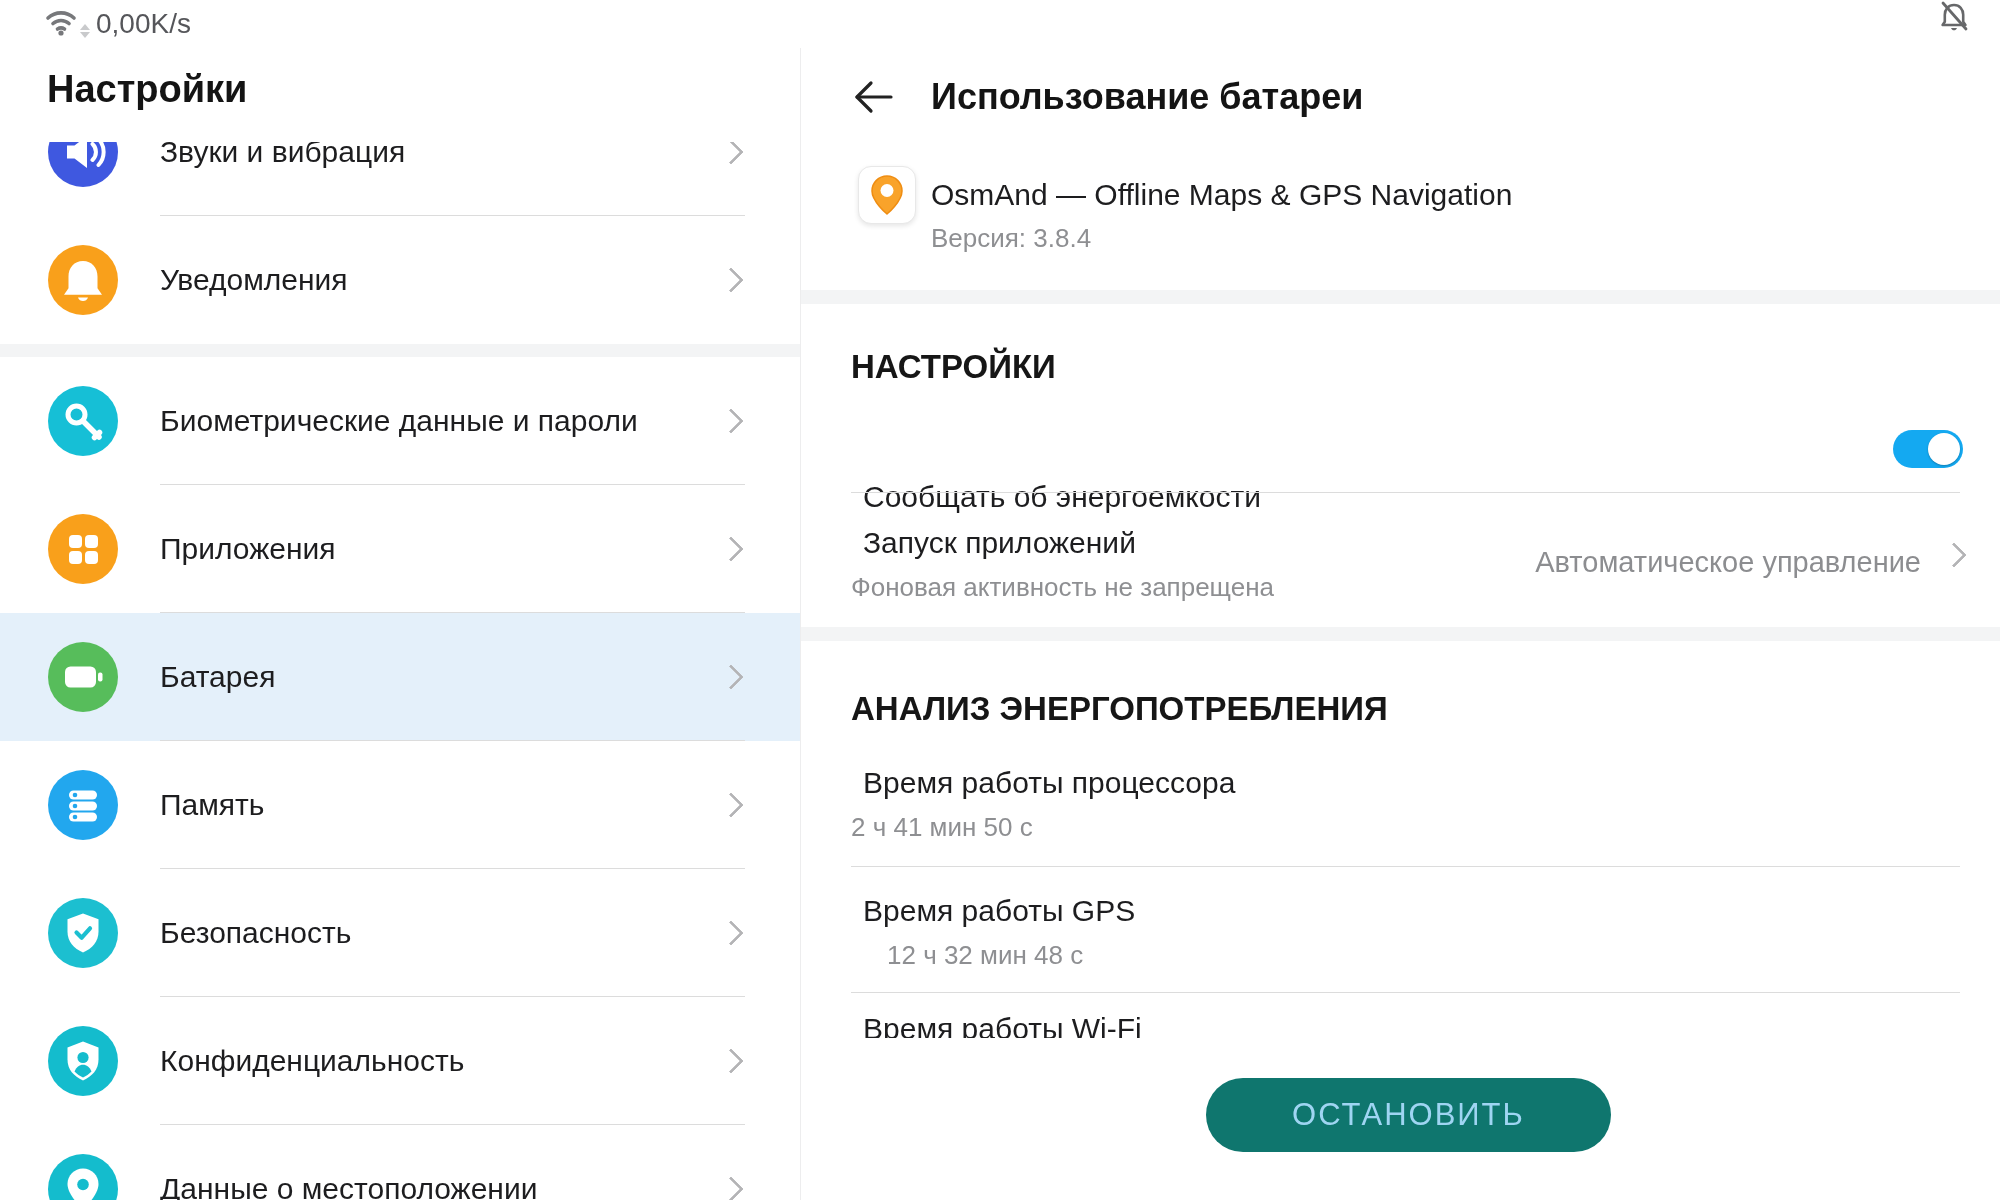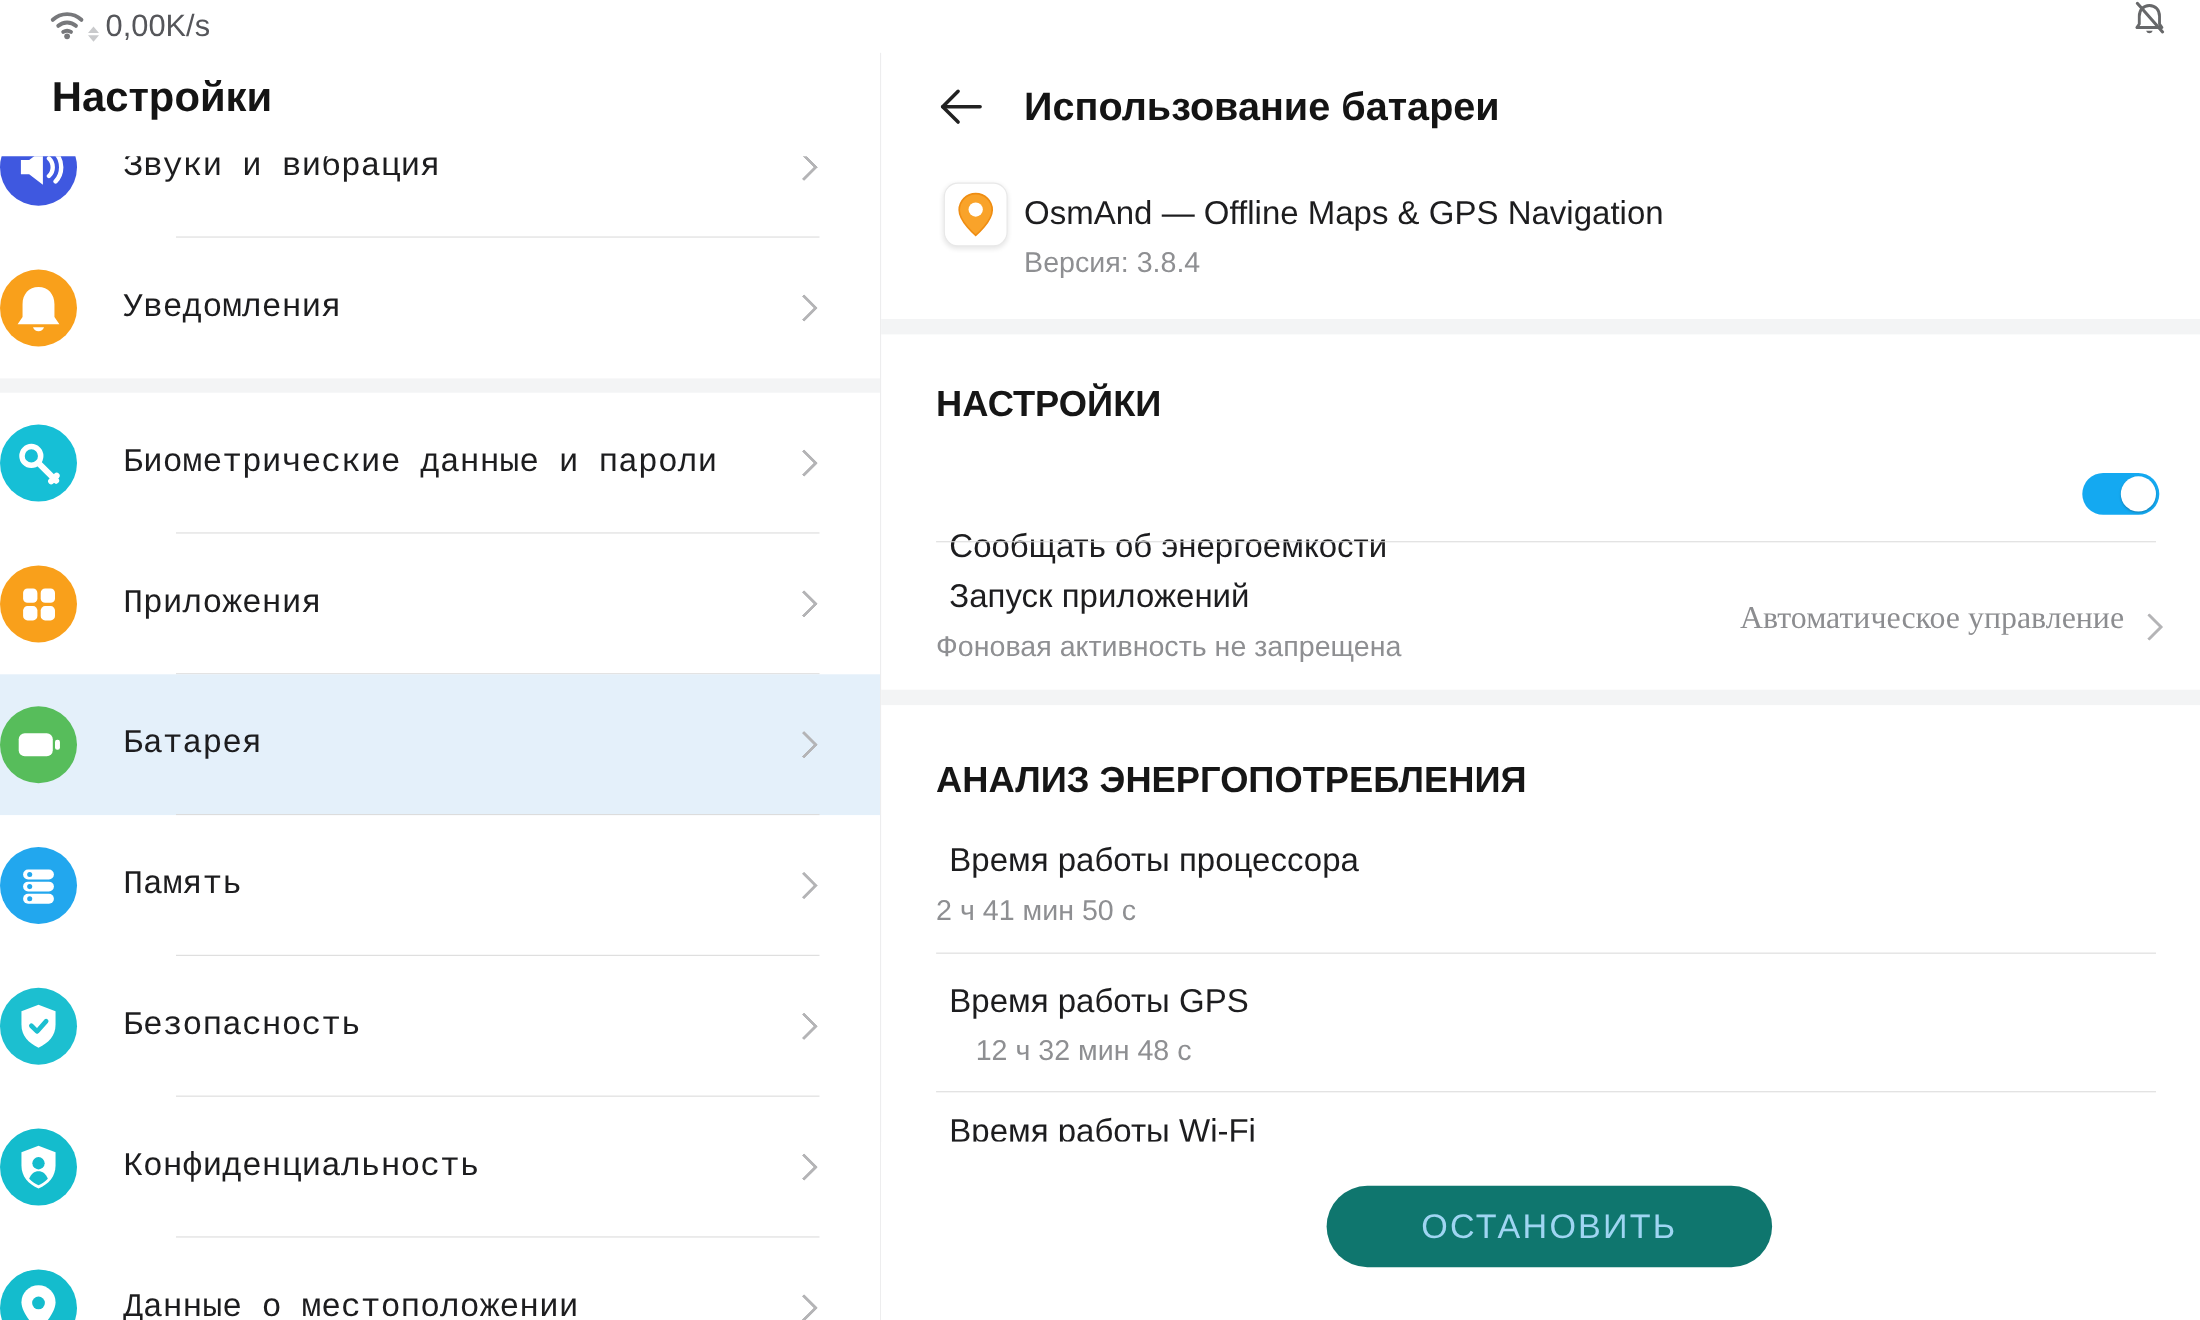--- a/index.html
+++ b/index.html
@@ -20,21 +20,21 @@
   .tri-dn{width:0;height:0;border-left:5px solid transparent;border-right:5px solid transparent;border-top:6px solid #c9cacc;}
   .sb-batt{position:relative;width:38px;height:20px;border:2.5px solid #8e8f91;border-radius:6px;}
   .sb-batt::before{content:"";position:absolute;left:2px;top:2px;bottom:2px;width:10px;background:#9d9ea0;border-radius:2px;}
   .sb-batt::after{content:"";position:absolute;right:-8px;top:4px;width:4px;height:11px;background:#8e8f91;border-radius:2px;}
   .sb-batt svg{position:absolute;left:7px;top:-2px;}
   
   .left-pane{position:absolute;left:0;top:48px;width:800px;bottom:0;background:#fff;}
   .lp-title{position:absolute;left:47px;top:20px;font-size:38px;font-weight:700;color:#141414;}
   .lp-list{position:absolute;left:0;right:0;top:94px;bottom:0;overflow:hidden;}
   .lp-inner{margin-top:-54px;}
-  .lp-row{position:relative;height:128px;display:flex;align-items:center;box-sizing:border-box;font-family:Liberation Mono, monospace;}
+  .lp-row{position:relative;height:128px;display:flex;align-items:center;padding-left:48px;box-sizing:border-box;}
   .lp-row.hasdiv::after{content:"";position:absolute;left:160px;right:55px;bottom:0;height:1px;background:#dcdcdc;}
   .lp-band{height:13px;background:#f3f4f5;}
   .lp-icon{width:70px;height:70px;border-radius:50%;background:currentColor;flex:0 0 auto;
            display:flex;align-items:center;justify-content:center;}
   .lp-label{margin-left:42px;font-size:30px;color:#1d1d1f;}
   .chev{width:15px;height:15px;border-top:3px solid #b4b4b6;border-right:3px solid #b4b4b6;
         transform:rotate(45deg);border-radius:1px;}
   .lp-chev{position:absolute;right:60px;top:50%;margin-top:-9px;}
   
   .right-pane{position:absolute;left:800px;top:48px;right:0;bottom:0;background:#fff;border-left:1px solid #ededee;box-sizing:border-box;}
@@ -47,21 +47,21 @@
   .rp-band{position:absolute;left:0;right:0;height:14px;background:#f3f4f5;}
   .band1{top:242px;}
   .band2{top:579px;}
   .sec-header{position:absolute;left:50px;font-size:33px;font-weight:700;color:#161616;}
   .row-title{position:absolute;left:50px;font-size:30px;color:#1d1d1f;margin-left:12px;}
   .row-sub{position:absolute;left:50px;font-size:26px;color:#8e8f92;}
   .rp-div{position:absolute;left:50px;right:40px;height:1px;background:#dcdcdc;}
   .toggle{position:absolute;right:37px;top:382px;width:70px;height:38px;border-radius:19px;cursor:pointer;}
   .toggle .knob{position:absolute;right:3px;top:3px;width:32px;height:32px;border-radius:50%;background:#fff;
                 box-shadow:0 1px 2px rgba(0,0,0,.25);}
-  .launch-value{position:absolute;right:37px;top:498px;display:flex;align-items:flex-end;gap:14px;font-family:Liberation Serif, serif;}
+  .launch-value{position:absolute;right:37px;top:498px;display:flex;align-items:flex-start;gap:24px;}
   .launch-value .val{font-size:29px;color:#8c8d90;}
   .wifi-clip{position:absolute;left:50px;right:40px;top:964px;height:26px;overflow:hidden;}
   .wifi-clip .row-title{position:static;}
   .bottom-cover{position:absolute;left:0;right:0;top:990px;bottom:0;background:#fff;}
   .stop-btn{position:absolute;left:405px;top:1030px;width:405px;height:74px;border-radius:37px;border:none;
             background:#f7f8f8;font-family:inherit;font-size:31px;font-weight:500;letter-spacing:2px;cursor:pointer;}
 </style>
 </head>
 <body>
 

